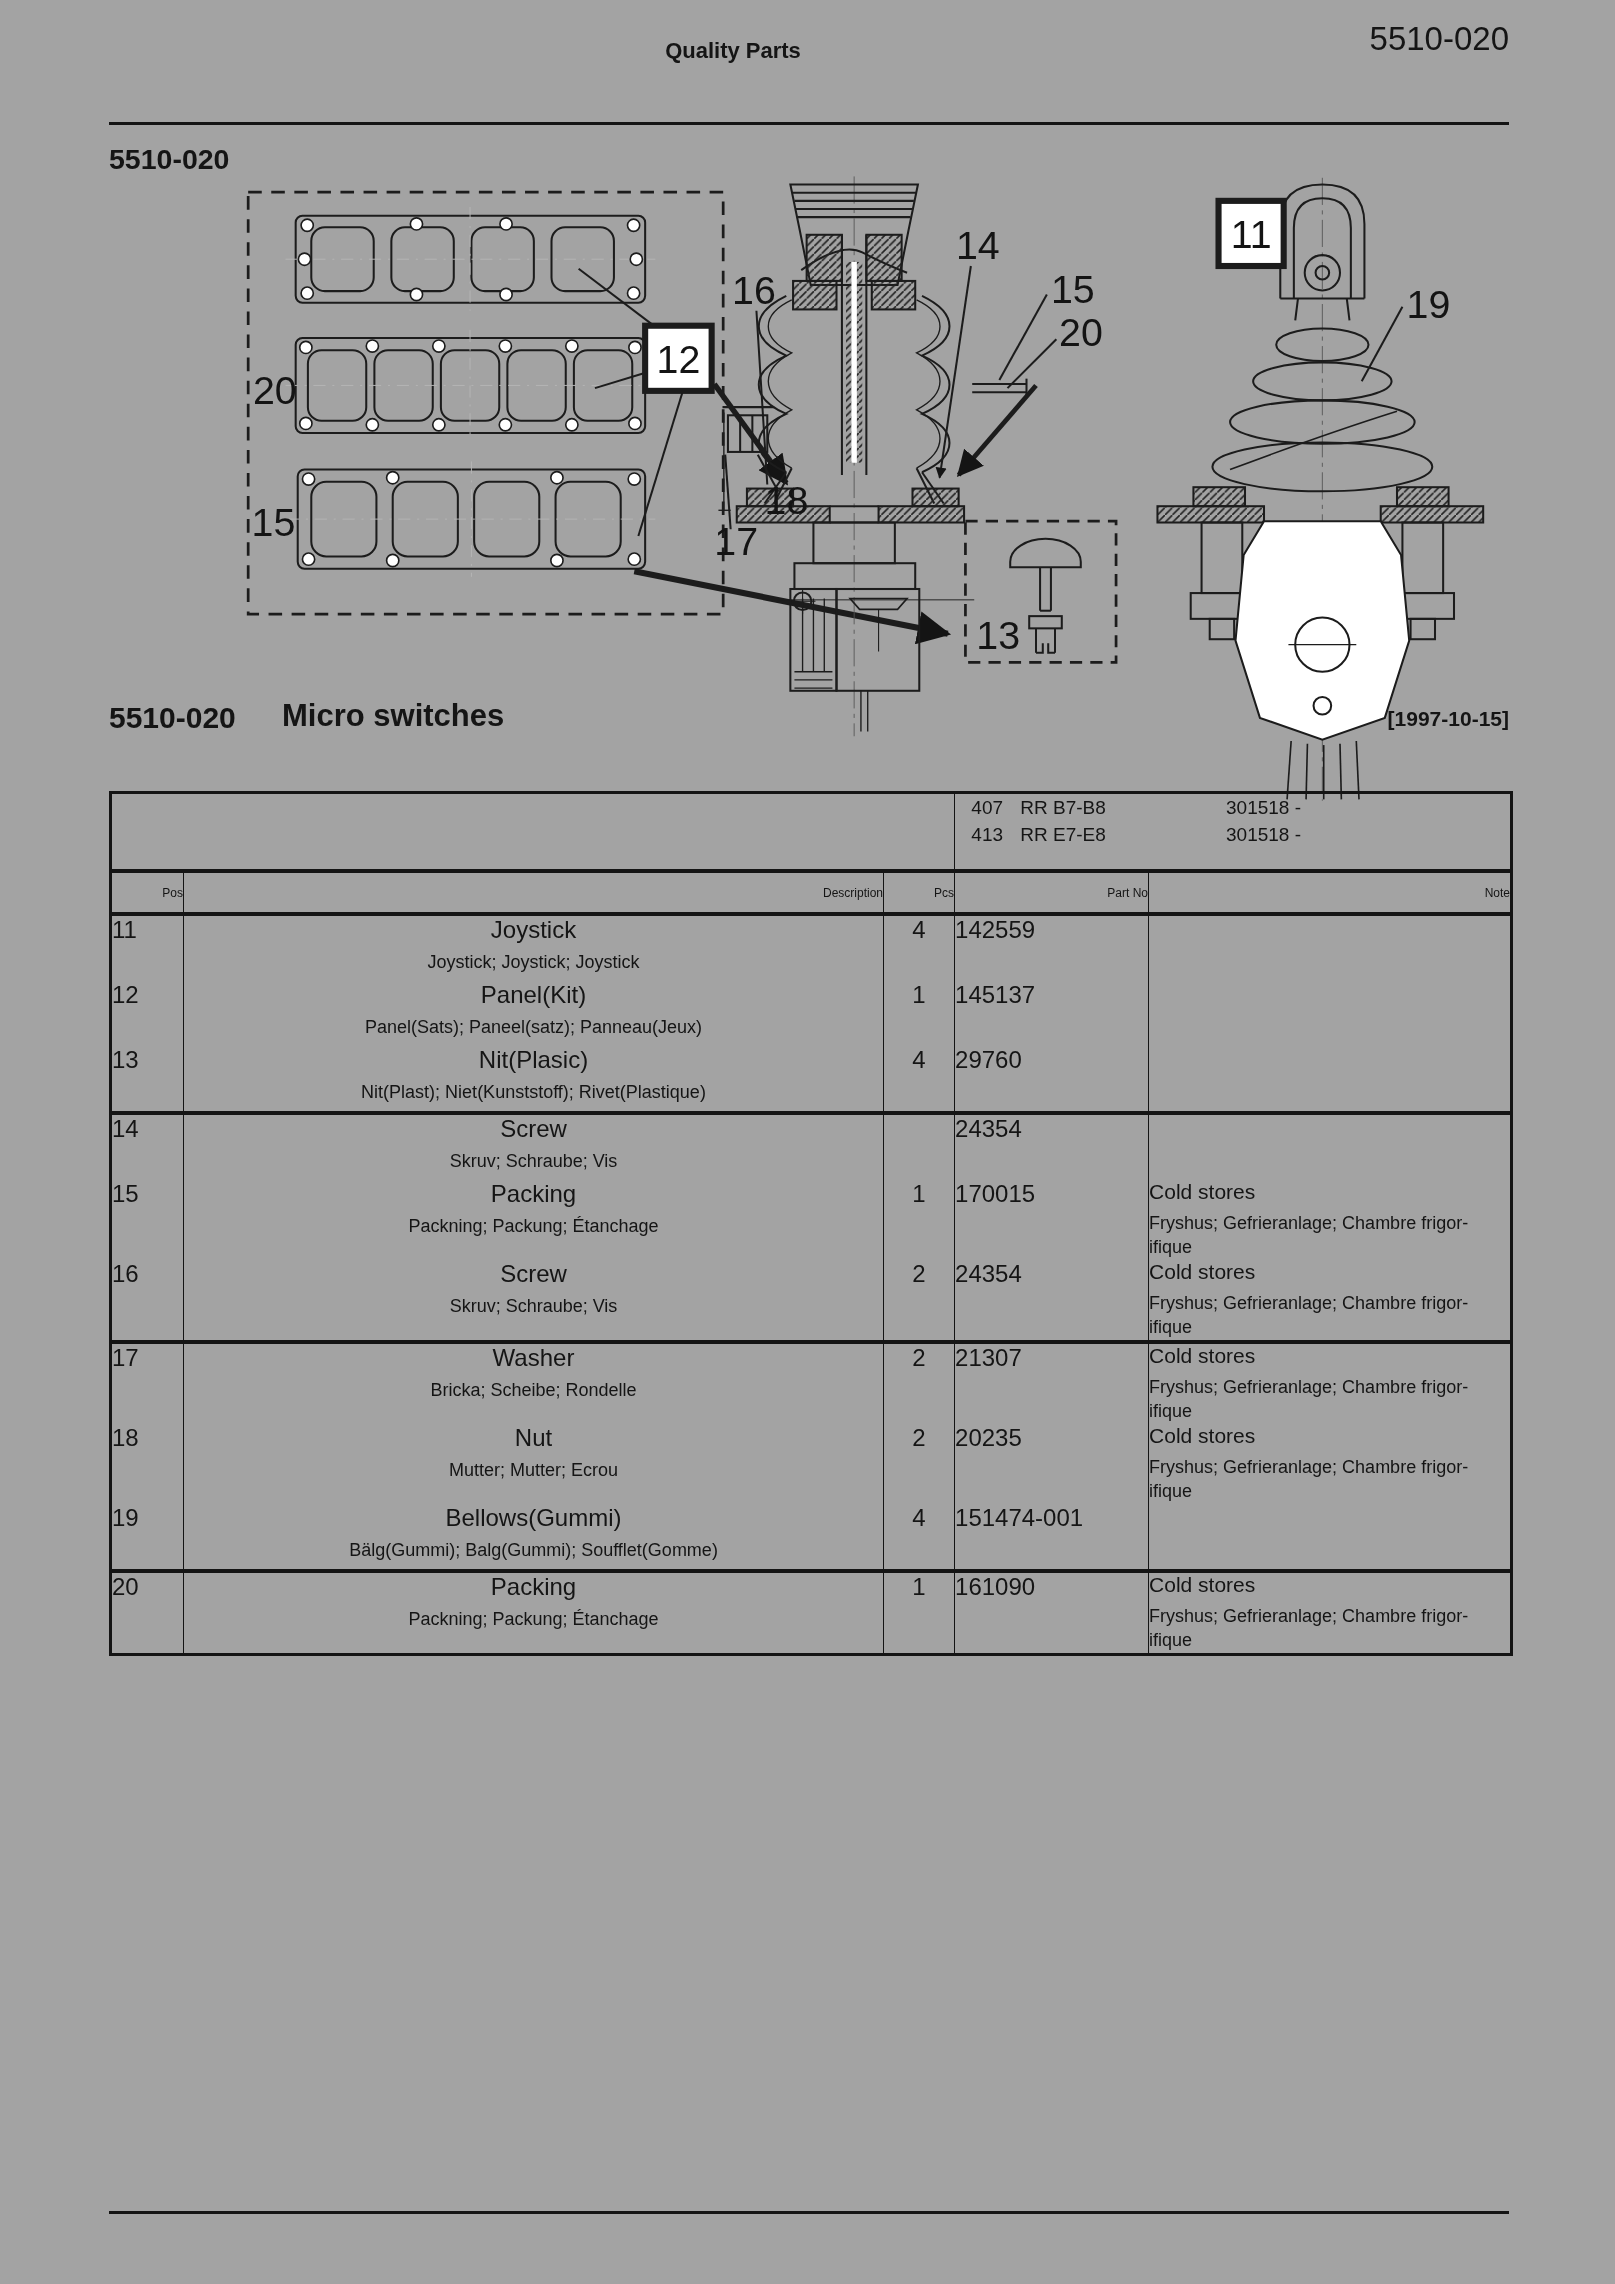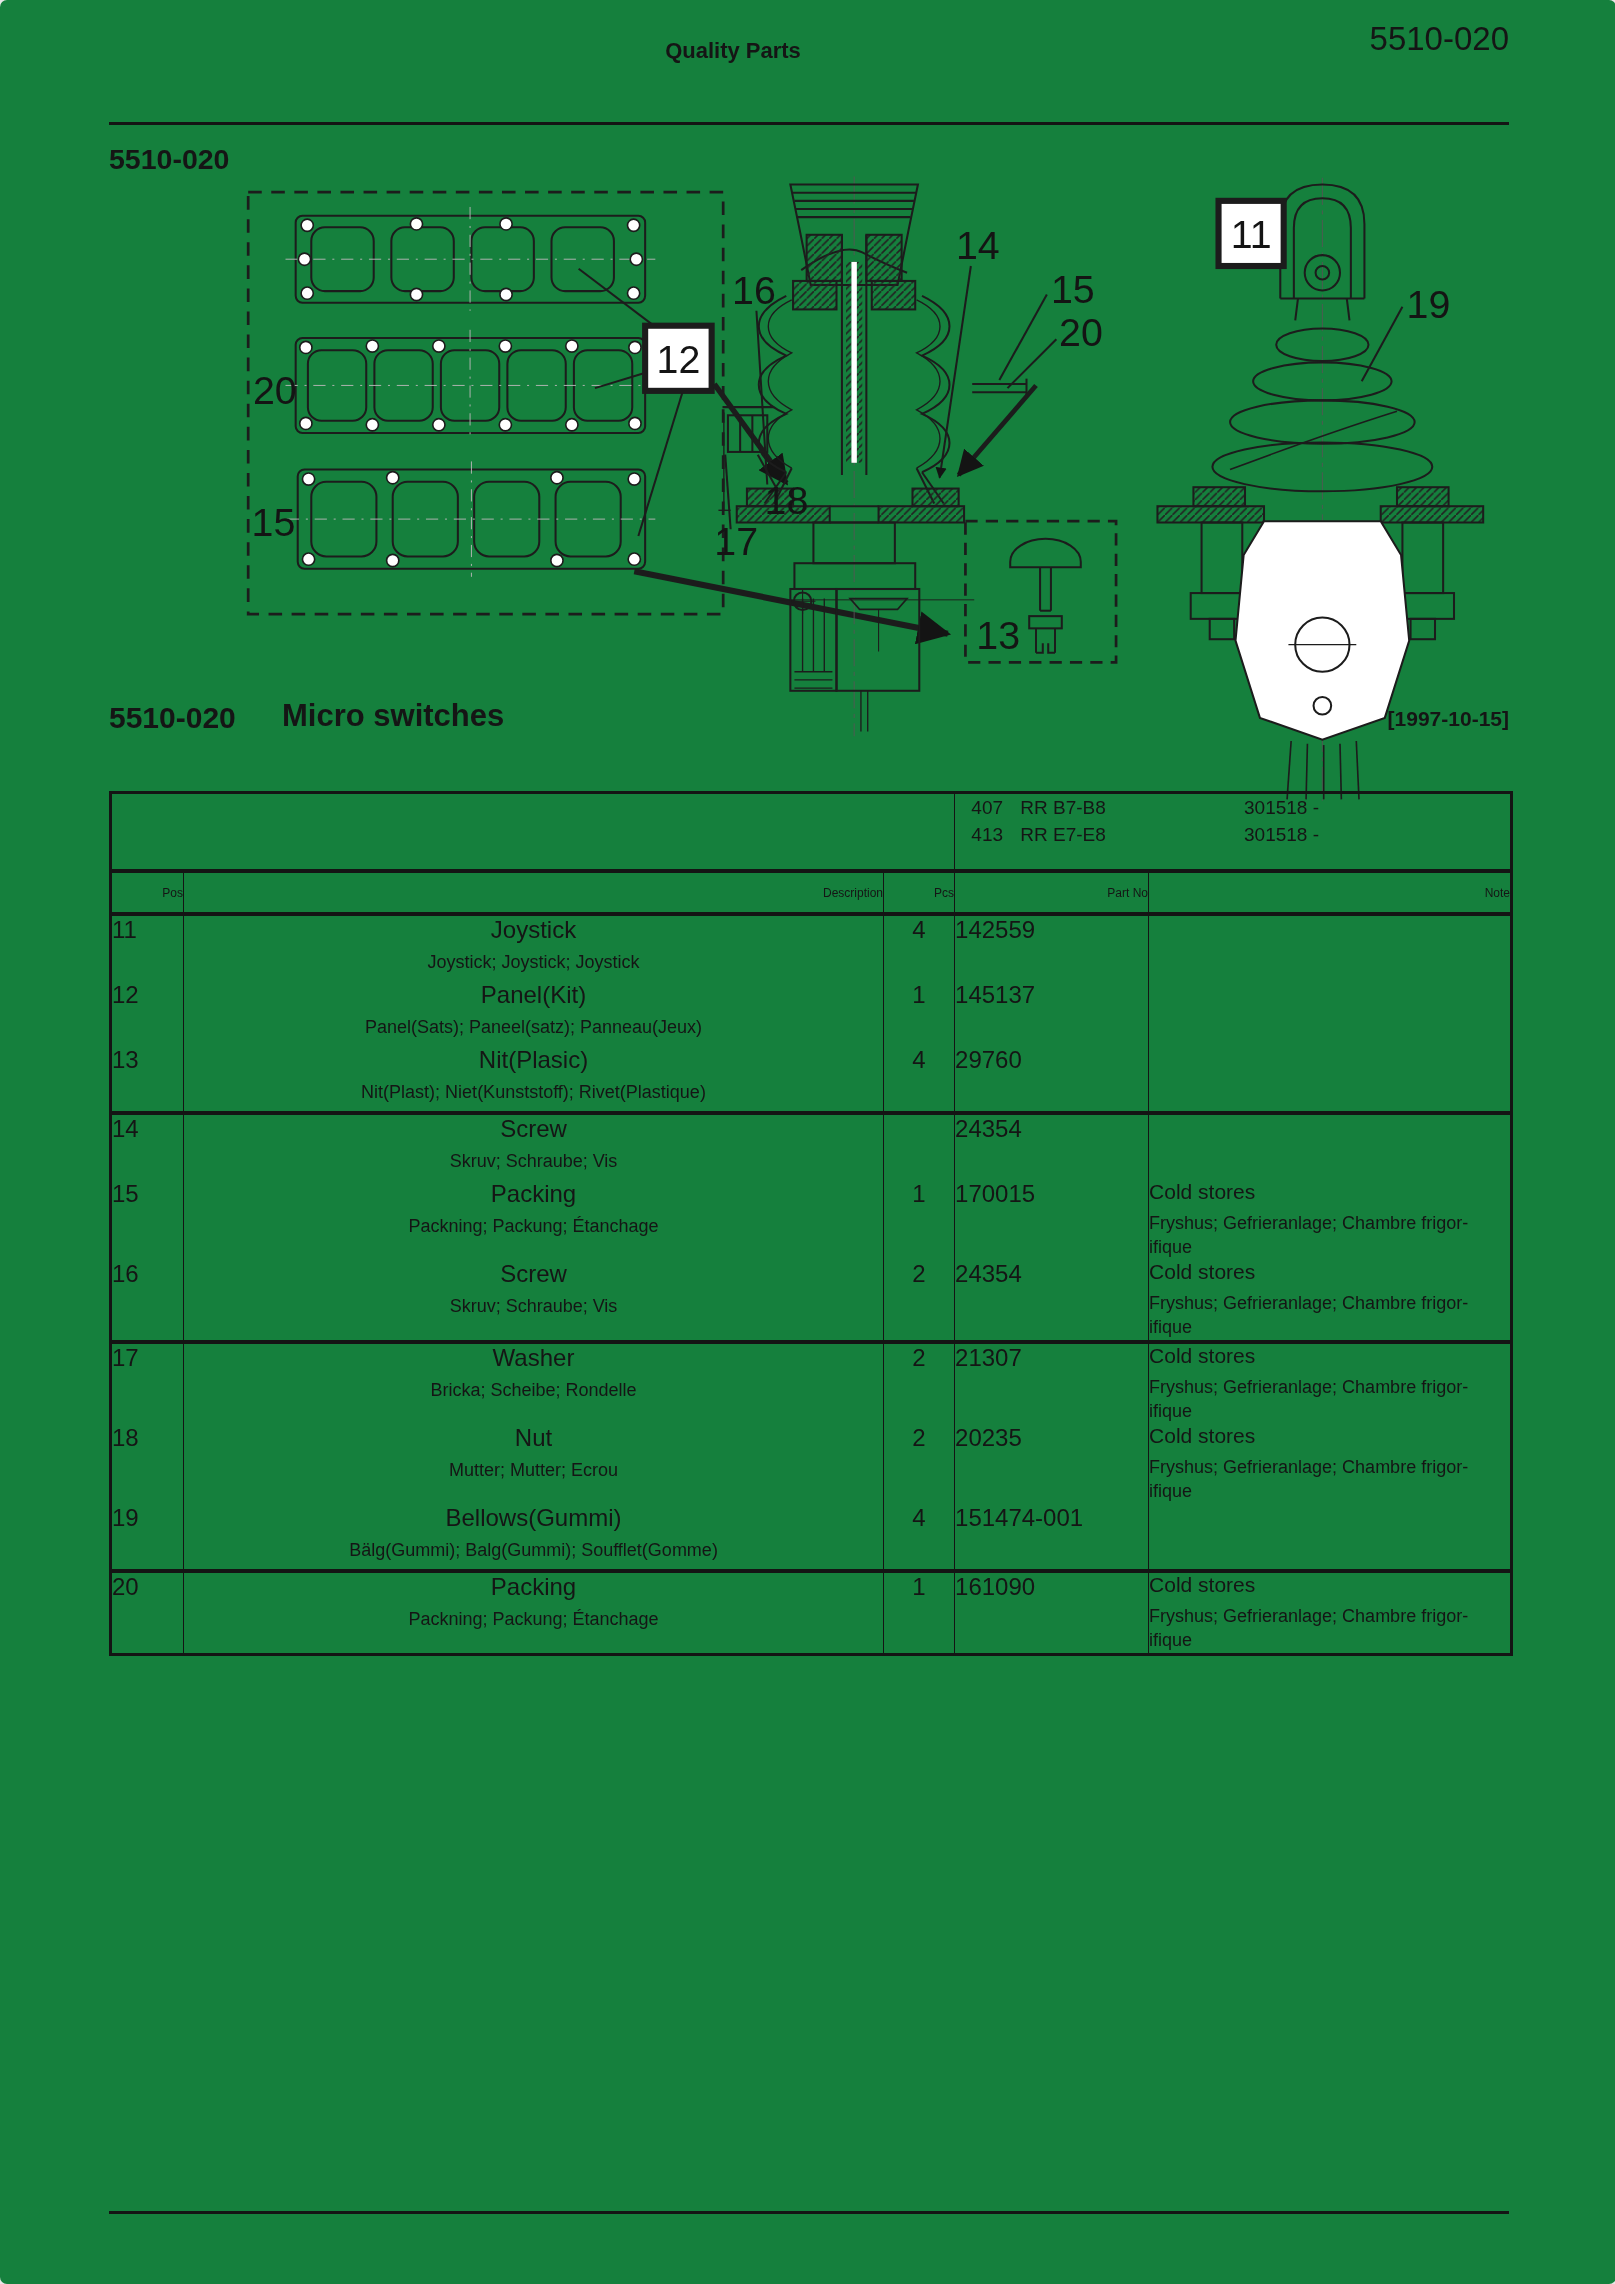--- a/index.html
+++ b/index.html
@@ -1,40 +1,39 @@
 <!DOCTYPE html>
 <html style="font-size:11px"><head>
 <meta charset="utf-8">
 <style>
   html,body{margin:0;padding:0;background:#e8e8e8;}
   .page{
-    position:relative;width:1616px;height:2284px;background:#15803d;
+    position:relative;width:1616px;height:2284px;background:#a3a3a3;
     font-family:"Liberation Sans","DejaVu Sans",sans-serif;color:#151515;
     overflow:hidden;
-    border-radius:7px;
   }
   .abs{position:absolute;}
   .hdr-center{left:597px;top:38px;width:272px;text-align:center;font-size:22px;font-weight:bold;}
   .hdr-right{right:107px;top:20.4px;font-size:33px;}
   .top-rule{left:109px;top:122px;width:1400px;height:3.4px;background:#141414;}
   .page-code{left:109px;top:143px;font-size:28.5px;font-weight:bold;}
   .sec-code{left:109px;top:701px;font-size:30px;font-weight:bold;}
   .sec-title{left:282px;top:698px;font-size:31px;font-weight:bold;}
   .sec-date{right:107px;top:707px;font-size:21px;font-weight:bold;}
   .sec-subtitle{left:282px;top:747px;font-size:25px;}
   
   .tbl-wrap{left:109px;top:791px;width:1528px;}
   table.parts{border-collapse:collapse;table-layout:fixed;width:1400px;border:3.4px solid #141414;}
   table.parts td,table.parts th{vertical-align:top;padding:0;}
   .c-desc,.c-pcs,.c-part,.c-note{border-left:1.7px solid #141414;}
   tr.band td{height:75px;}
   td.band-right{border-left:1.7px solid #141414;padding-top:16.3px;}
   .mline{position:relative;font-size:19px;line-height:27px;padding-left:16.3px;}
   .mcode{display:inline-block;width:49px;}
-  .mserial{position:absolute;left:289px;top:0;}
+  .mserial{position:absolute;left:271px;top:0;}
   tr.colhead th{border-top:4.1px solid #141414;border-bottom:4.1px solid #141414;
     font-weight:normal;font-size:12px;height:39px;vertical-align:middle;text-align:right;padding-left:12px;}
   tr.gsep td{border-top:4.1px solid #141414;}
   tr.r95 td{height:65px;}
   tr.r118 td{height:80px;}
   td.pos{font-size:24px;padding:11px 0 0 19px;}
   td.desc{padding:11px 0 0 19px;text-align:center;}
   .desc-main{font-size:24px;}
   .desc-sub{font-size:18px;padding-top:8.1px;}
   td.pcs{font-size:24px;padding-top:11px;text-align:center;}

